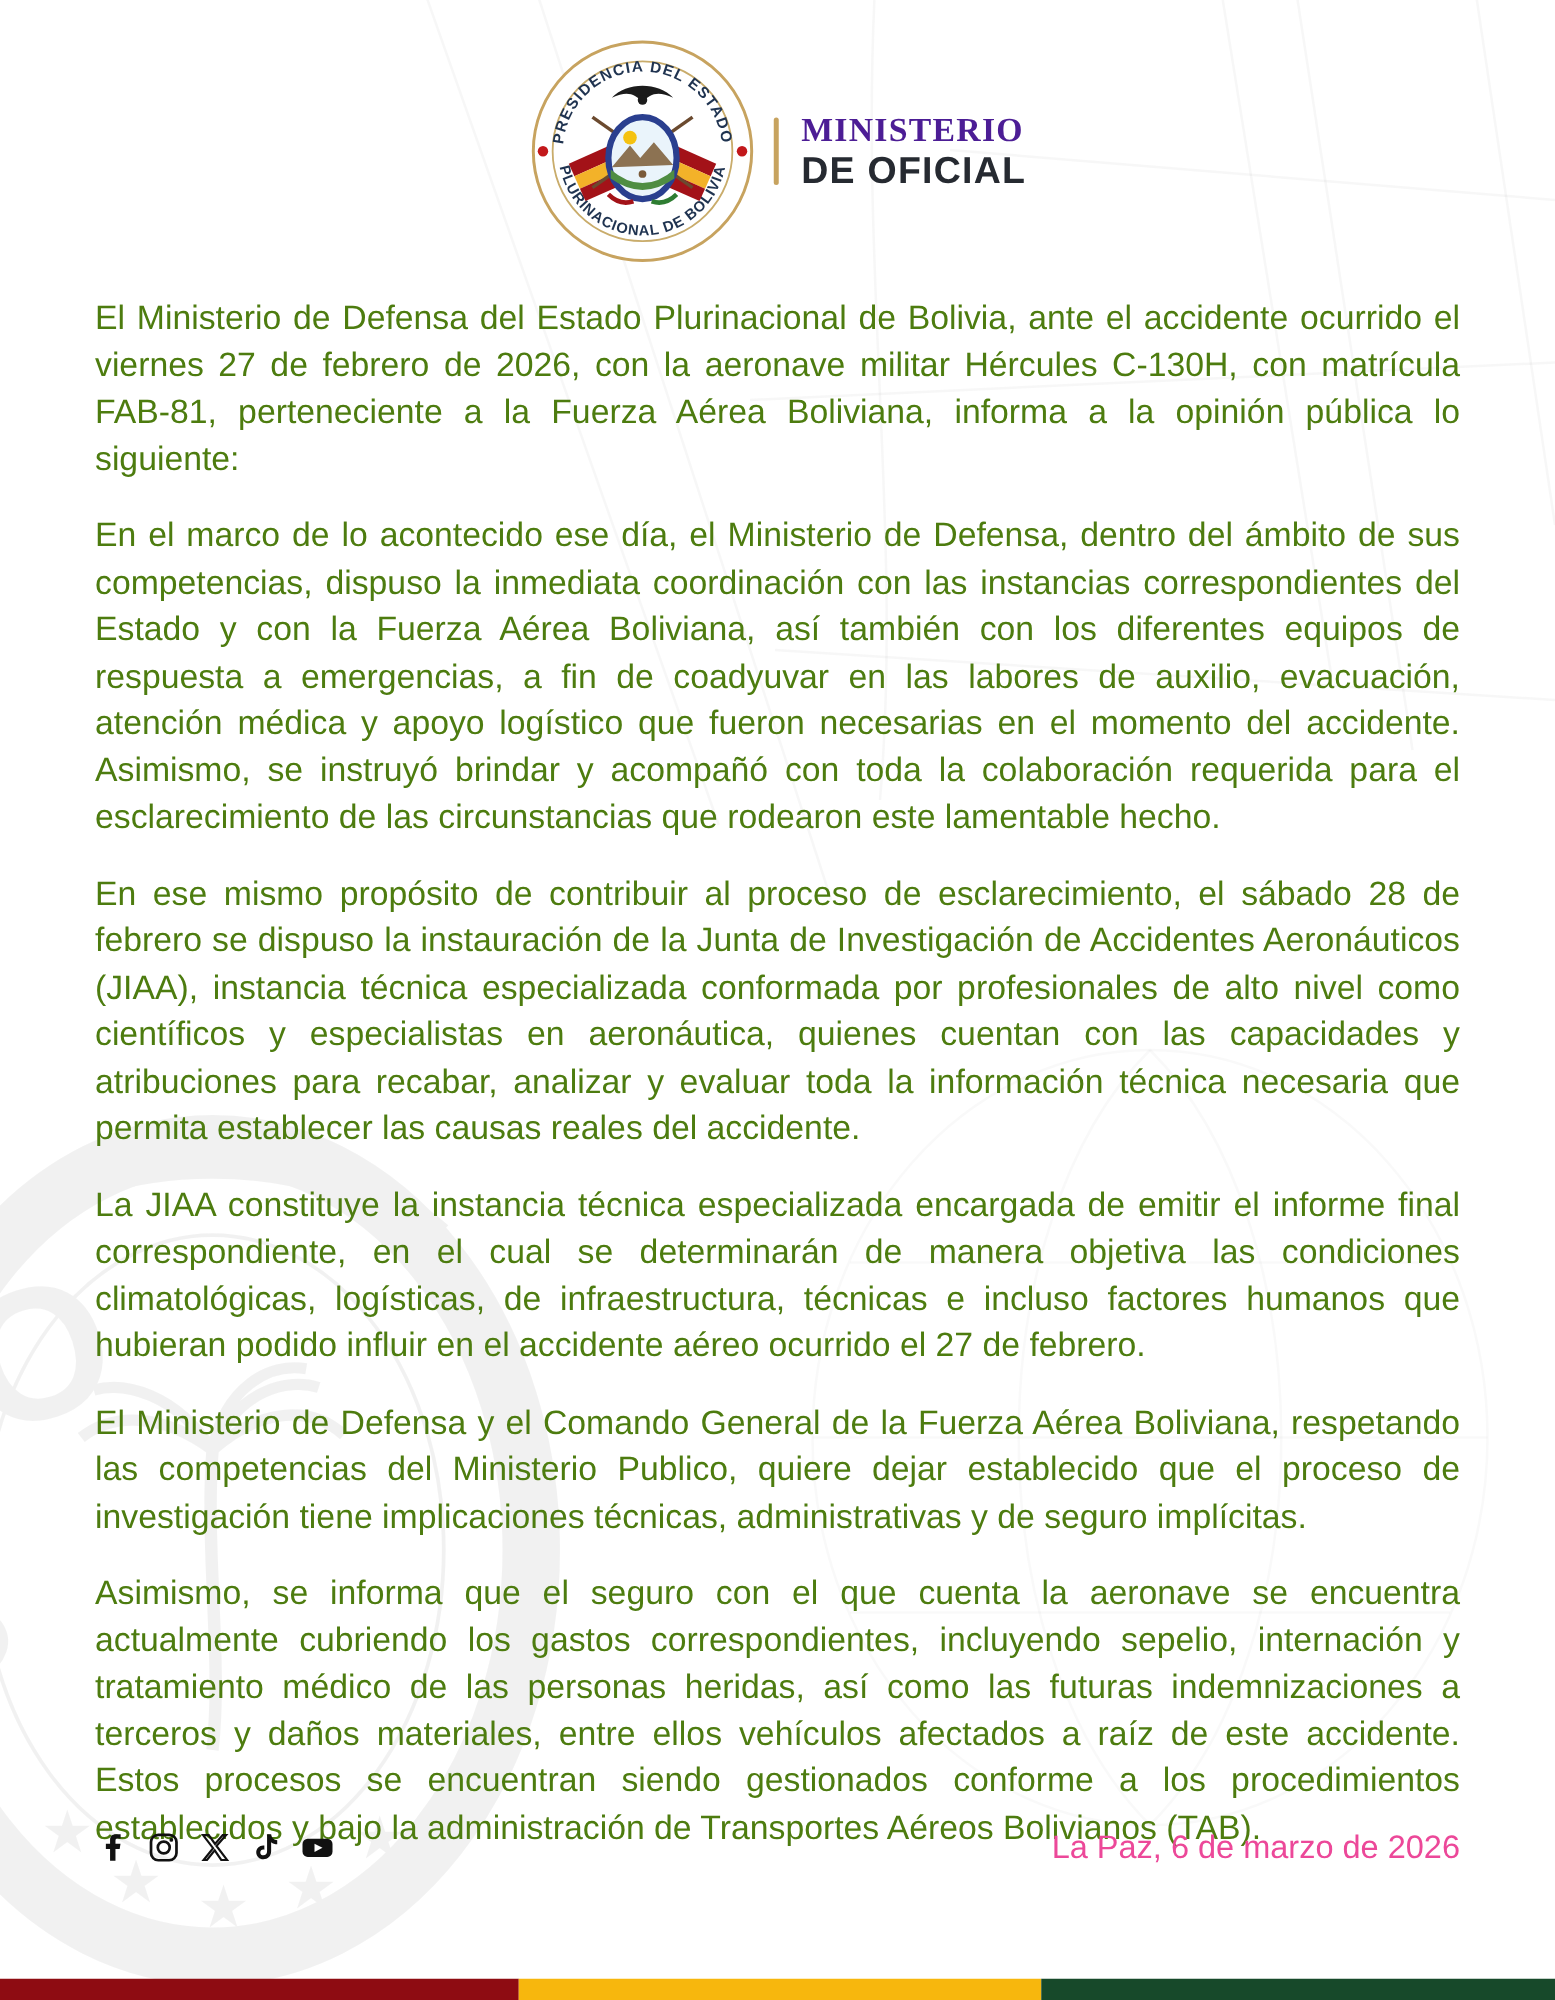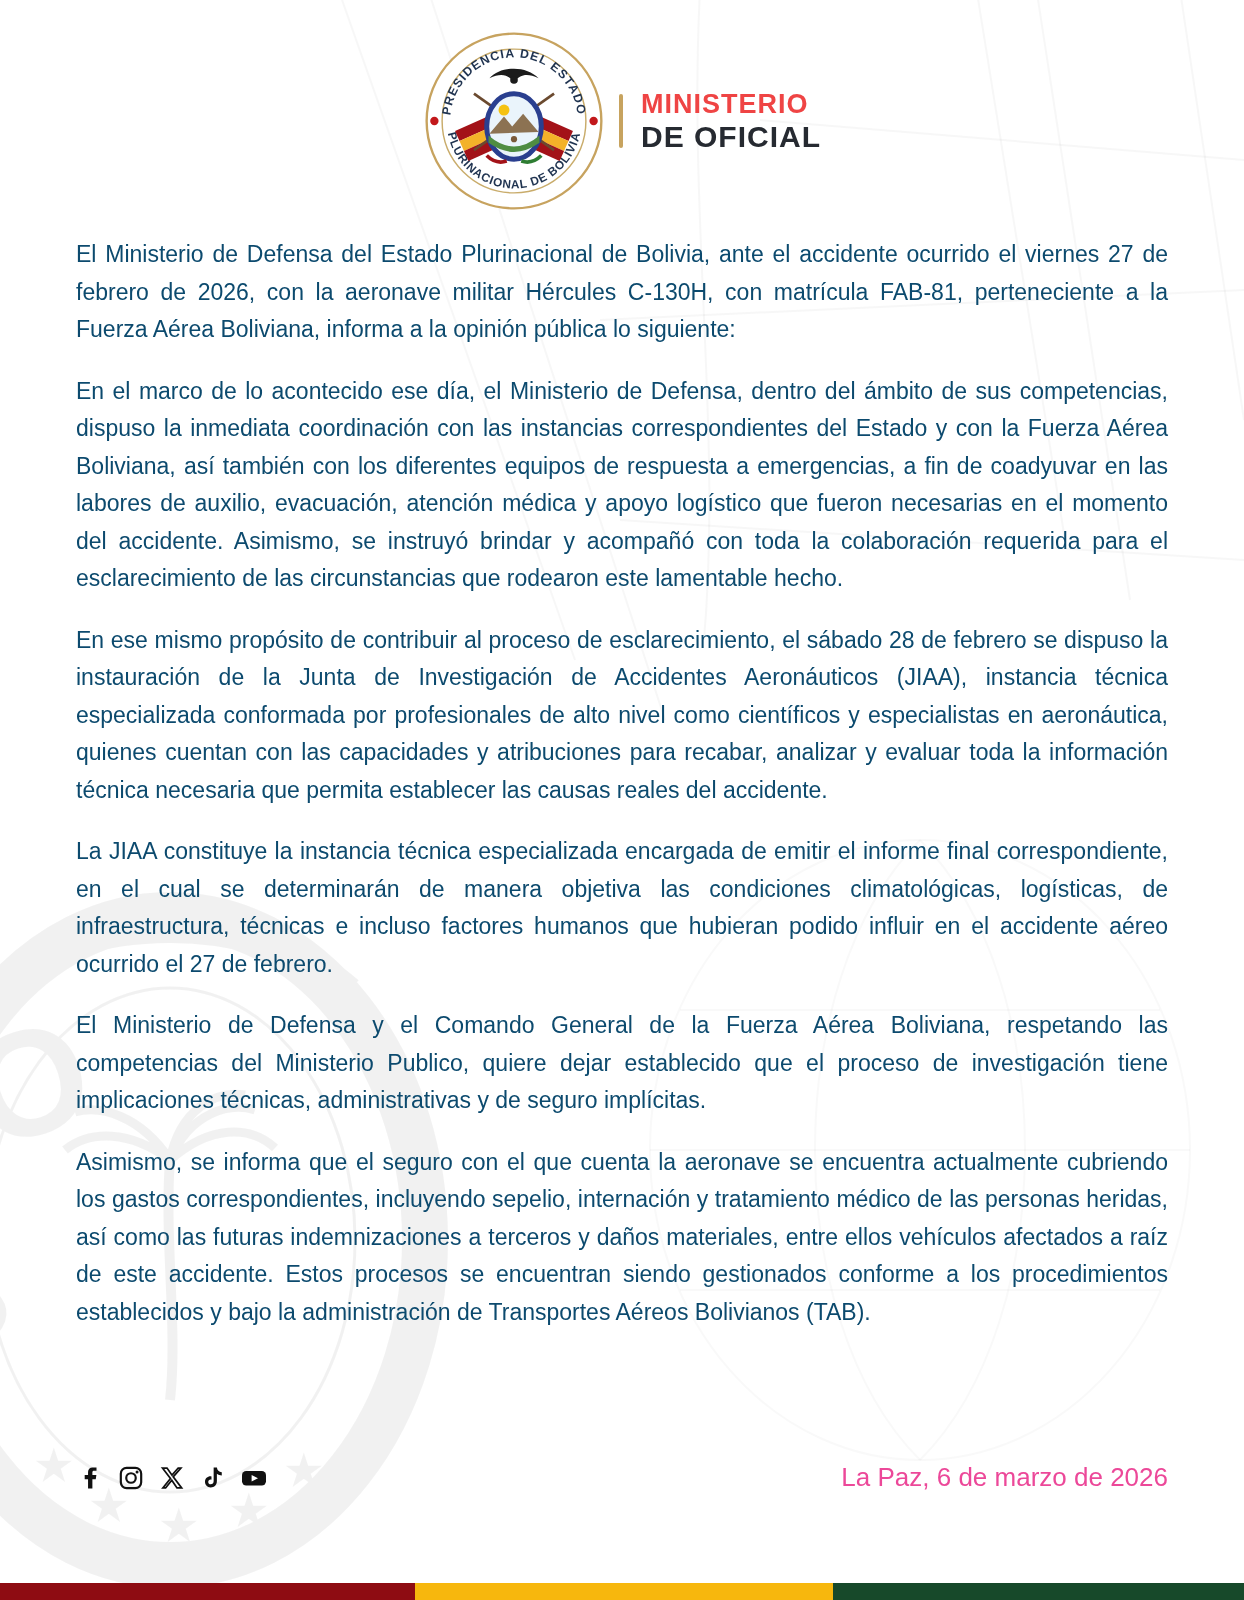--- a/index.html
+++ b/index.html
@@ -13,35 +13,35 @@
   .crest-watermark{position:absolute;left:-160px;top:880px;pointer-events:none;}
 
   
   .header{
     position:relative;display:flex;align-items:center;justify-content:center;
     padding-top:30px;z-index:2;
   }
   .seal{display:block;}
   .org-divider{width:4px;height:54px;background:#C7A35F;margin:0 18px 0 14px;border-radius:2px;}
   .org-name{display:flex;flex-direction:column;justify-content:center;}
-  .org-line1{font-size:27px;font-weight:bold;letter-spacing:1px;color:#ef4444;line-height:31px;}
+  .org-line1{font-size:27px;font-weight:bold;letter-spacing:1px;color:#4c1d95;line-height:31px;font-family:Liberation Serif, serif;}
   .org-line2{font-size:30px;font-weight:bold;letter-spacing:1px;color:#262A31;line-height:34px;}
 
   
   .doc-title{
     position:relative;z-index:2;margin:14px 0 0 0;text-align:center;
     font-size:56px;font-weight:bold;letter-spacing:2px;color:#C8A562;
     font-family:"Liberation Sans", sans-serif;
   }
 
   
   .doc-body{position:relative;z-index:2;margin:24px 76px 0 76px;}
   .doc-body p{
     margin:0 0 24px 0;
-    font-size:23px;line-height:37.5px;color:#0c4a6e;
+    font-size:27px;line-height:37.5px;color:#4d7c0f;
     text-align:justify;
   }
 
   
   .doc-footer{
     position:absolute;left:76px;right:76px;top:1462px;z-index:2;
     display:flex;justify-content:space-between;align-items:center;
   }
   .social-row{display:flex;align-items:center;gap:13px;}
   .social-row .icon{display:inline-flex;width:28px;height:28px;align-items:center;justify-content:center;cursor:pointer;}

